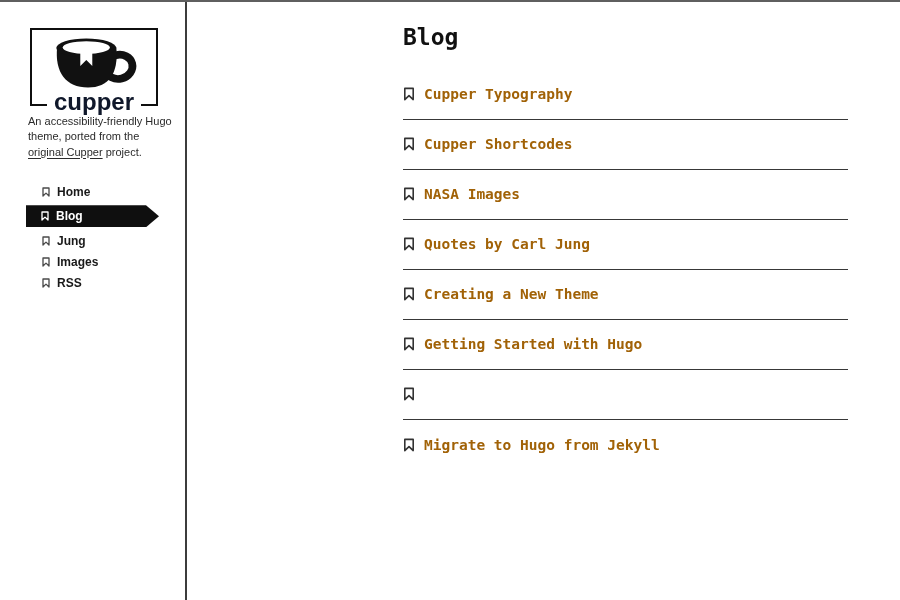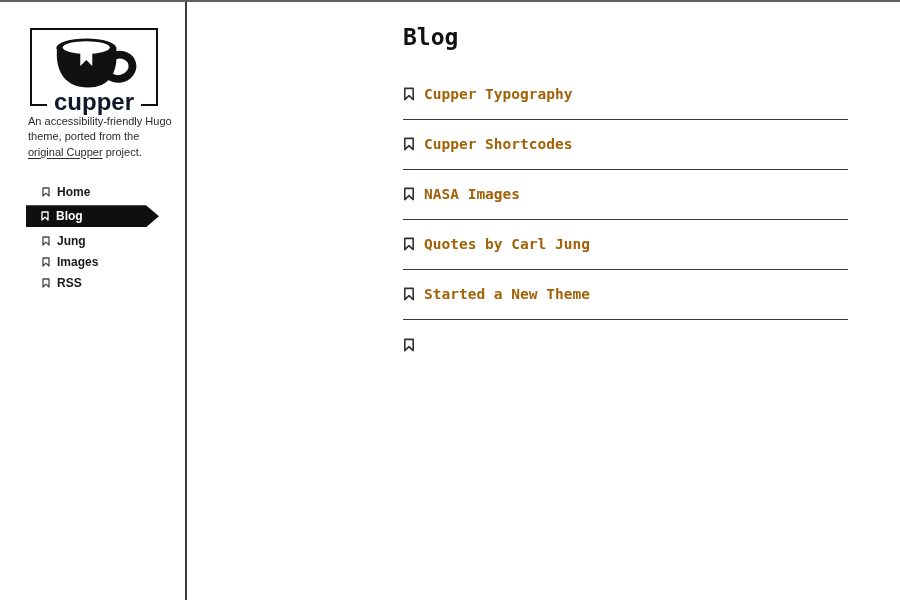--- a/index.html
+++ b/index.html
@@ -206,24 +206,36 @@
         <svg class="bm-icon" width="12" height="14" viewBox="0 0 12 15" aria-hidden="true">
           <path d="M1.5 1.5 h9 v12 l-4.5 -4.3 l-4.5 4.3 z" fill="none" stroke="currentColor" stroke-width="1.7" stroke-linejoin="round"></path>
         </svg>
         <span>Quotes by Carl Jung</span>
       </li>
 
       <li class="post-item">
         <svg class="bm-icon" width="12" height="14" viewBox="0 0 12 15" aria-hidden="true">
           <path d="M1.5 1.5 h9 v12 l-4.5 -4.3 l-4.5 4.3 z" fill="none" stroke="currentColor" stroke-width="1.7" stroke-linejoin="round"></path>
         </svg>
-        <span>Started a New Theme</span>
-      </li>
-
-
-      <li class="post-item">
-        <svg class="bm-icon" width="12" height="14" viewBox="0 0 12 15" aria-hidden="true">
-          <path d="M1.5 1.5 h9 v12 l-4.5 -4.3 l-4.5 4.3 z" fill="none" stroke="currentColor" stroke-width="1.7" stroke-linejoin="round"></path>
-        </svg>
-      </li>
-
+        <span>Creating a New Theme</span>
+      </li>
+
+      <li class="post-item">
+        <svg class="bm-icon" width="12" height="14" viewBox="0 0 12 15" aria-hidden="true">
+          <path d="M1.5 1.5 h9 v12 l-4.5 -4.3 l-4.5 4.3 z" fill="none" stroke="currentColor" stroke-width="1.7" stroke-linejoin="round"></path>
+        </svg>
+        <span>Getting Started with Hugo</span>
+      </li>
+
+      <li class="post-item">
+        <svg class="bm-icon" width="12" height="14" viewBox="0 0 12 15" aria-hidden="true">
+          <path d="M1.5 1.5 h9 v12 l-4.5 -4.3 l-4.5 4.3 z" fill="none" stroke="currentColor" stroke-width="1.7" stroke-linejoin="round"></path>
+        </svg>
+      </li>
+
+      <li class="post-item">
+        <svg class="bm-icon" width="12" height="14" viewBox="0 0 12 15" aria-hidden="true">
+          <path d="M1.5 1.5 h9 v12 l-4.5 -4.3 l-4.5 4.3 z" fill="none" stroke="currentColor" stroke-width="1.7" stroke-linejoin="round"></path>
+        </svg>
+        <span>Migrate to Hugo from Jekyll</span>
+      </li>
     </ul>
 </main>
 
 </body></html>

